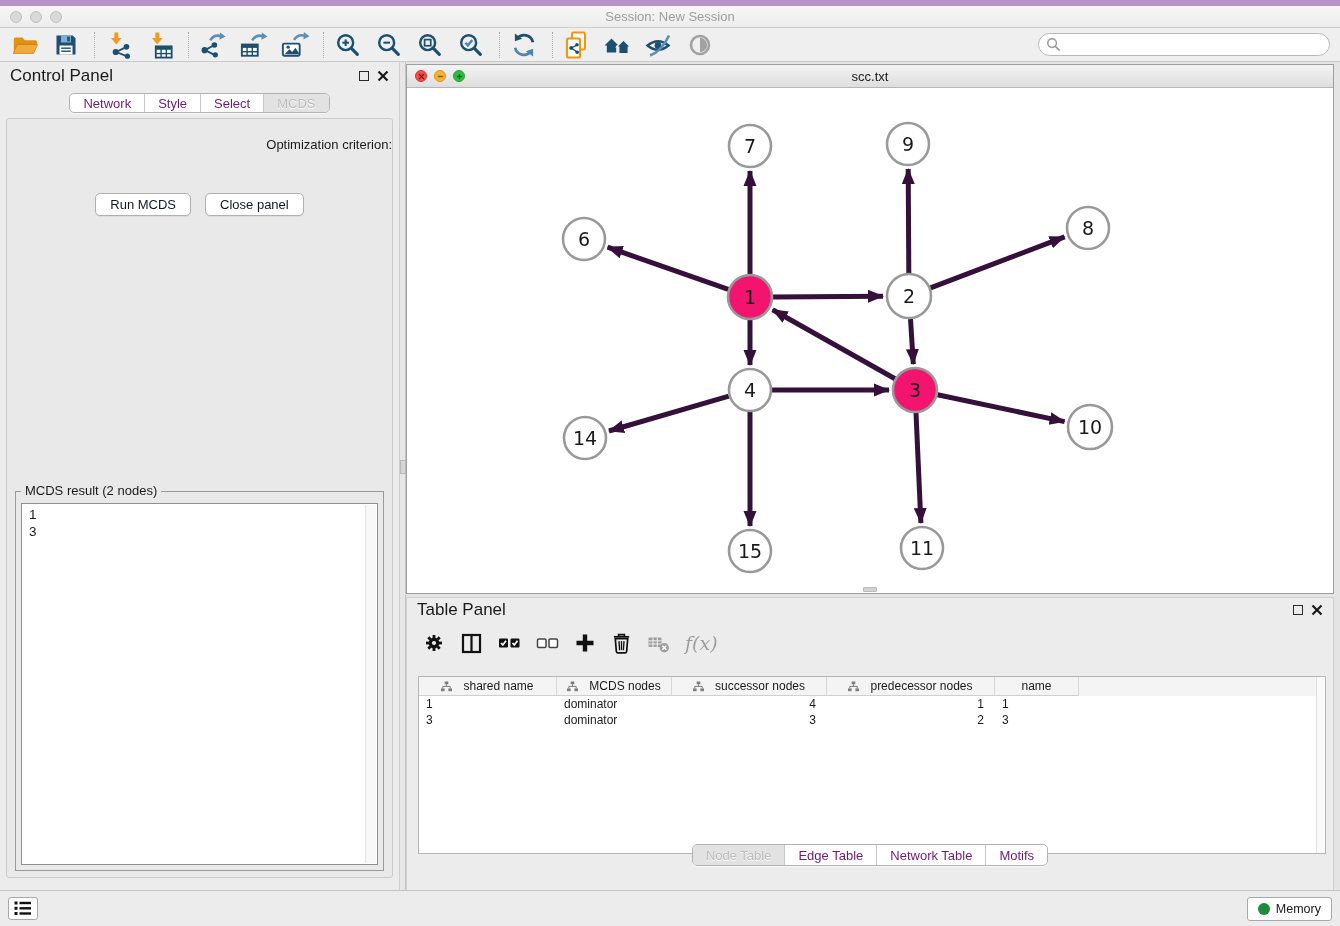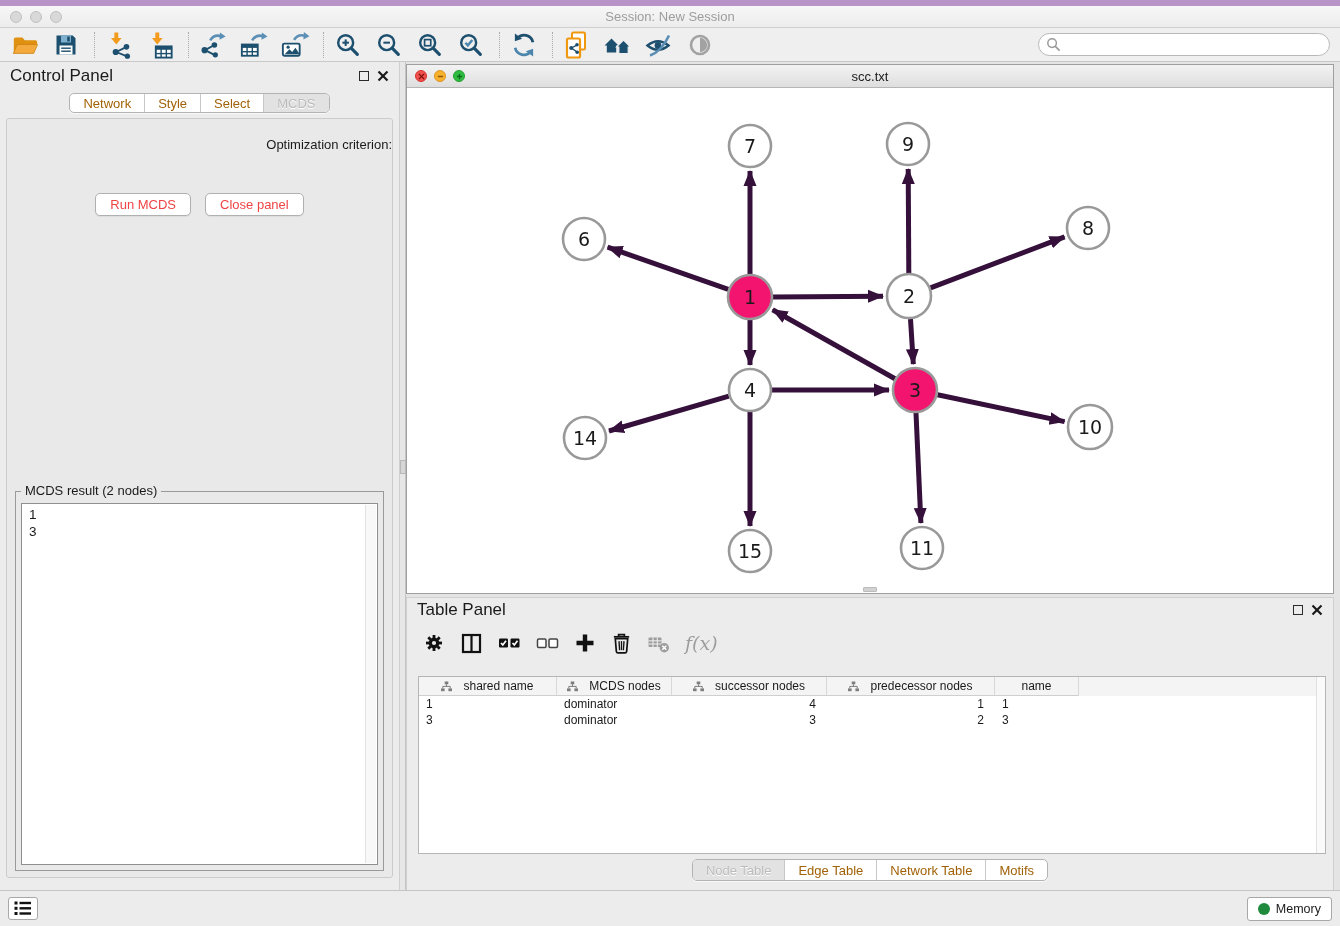--- a/index.html
+++ b/index.html
@@ -27,35 +27,35 @@
   
   .workspace { display:flex; height:828px; background:#e4e4e4; }
 
   
   .control-panel { width:400px; background:#ececec; position:relative; border-right:1px solid #cfcfcf; }
   .panel-header { height:28px; display:flex; align-items:center; padding:0 10px; }
   .panel-title { font-size:17px; }
   .panel-hdr-icons { margin-left:auto; display:flex; gap:8px; align-items:center; }
   .segmented { display:inline-flex; border:1px solid #b3b3b3; border-radius:5px; overflow:hidden;
                background:#fff; height:20px; box-shadow:0 1px 0 rgba(255,255,255,.7); }
-  .seg { padding:0 13px; font-size:13px; line-height:19px; color:#a16207; border-left:1px solid #c9c9c9; }
+  .seg { padding:0 13px; font-size:13px; line-height:19px; color:#701a75; border-left:1px solid #c9c9c9; }
   .seg:first-child { border-left:none; }
   .seg.selected { background:#e2e2e2; color:#bcbcbc; text-shadow:0 1px 0 #fff; }
   .tabbar { display:flex; justify-content:center; height:26px; align-items:center; }
   .cp-content { position:absolute; left:6px; right:6px; top:56px; bottom:12px;
                 background:#e9e9e9; border:1px solid #cbcbcb; border-radius:3px; }
   .opt-label { position:absolute; top:18px; left:0; right:0; text-align:right; font-size:13px; }
   .criterion { position:absolute; top:40px; left:38px; width:308px; height:24px; background:#fff;
                border:1px solid #b0b0b0; border-radius:5px; display:flex; align-items:center;
                padding:0 6px 0 10px; font-size:13px; box-shadow:0 1px 1px rgba(0,0,0,.06); }
   .criterion .stepper { margin-left:auto; }
   .btn-row { position:absolute; top:74px; left:0; right:0; display:flex; justify-content:center; gap:14px; }
   .push-btn { height:23px; background:#fff; border:1px solid #b0b0b0; border-radius:5px;
               font-size:13px; padding:0 14px; font-family:"Liberation Sans",sans-serif;
-              box-shadow:0 1px 1px rgba(0,0,0,.06); color:#ef4444; }
+              box-shadow:0 1px 1px rgba(0,0,0,.06); color:#0f172a; }
   .groupbox { position:absolute; left:8px; right:8px; top:372px; bottom:6px; border:1px solid #9a9a9a; }
   .groupbox-label { position:absolute; top:-9px; left:5px; background:#e9e9e9; padding:0 4px; font-size:13px; }
   .result-area { position:absolute; left:5px; right:5px; top:11px; bottom:5px; background:#fff;
                  border:1px solid #8f8f8f; }
   .result-scroll { position:absolute; top:1px; right:1px; bottom:1px; width:11px; background:#f8f8f8;
                    border-left:1px solid #e3e3e3; }
   .result-text { position:absolute; left:7px; top:2px; font-size:13.5px; line-height:17px; white-space:pre; }
 
   
   .splitter { width:6px; background:#e7e7e7; position:relative; border-right:1px solid #c4c4c4; }
@@ -87,21 +87,21 @@
                border:1px solid #b5b5b5; overflow:hidden; }
   .thead { display:flex; background:#f4f4f4; }
   .th { height:19px; border-right:1px solid #d8d8d8; border-bottom:1px solid #cfcfcf;
         display:flex; align-items:center; justify-content:center; gap:11px; font-size:12px; }
   .tr { display:flex; }
   .td { height:16px; font-size:12px; display:flex; align-items:center; }
   .td.left  { justify-content:flex-start; padding-left:7px; }
   .td.right { justify-content:flex-end;  padding-right:11px; }
   .table-vscroll { position:absolute; top:0; right:0; bottom:0; width:9px; background:#fafafa;
                    border-left:1px solid #e0e0e0; }
-  .tp-tabs { position:absolute; left:0; right:0; bottom:9px; display:flex; justify-content:center; }
+  .tp-tabs { position:absolute; left:0; right:0; bottom:24px; display:flex; justify-content:center; }
   .tp-tabs .segmented { height:22px; }
   .tp-tabs .seg { line-height:21px; }
 
   
   .status-bar { height:36px; background:#ececec; border-top:1px solid #c4c4c4;
                 display:flex; align-items:center; padding:0 8px; }
   .list-btn { width:30px; height:23px; background:#fff; border:1px solid #a8a8a8; border-radius:3px;
               display:flex; align-items:center; justify-content:center; }
   .memory-btn { margin-left:auto; height:24px; background:#fff; border:1px solid #a8a8a8; border-radius:3px;
                 display:flex; align-items:center; gap:6px; padding:0 10px; font-size:12.5px; }

